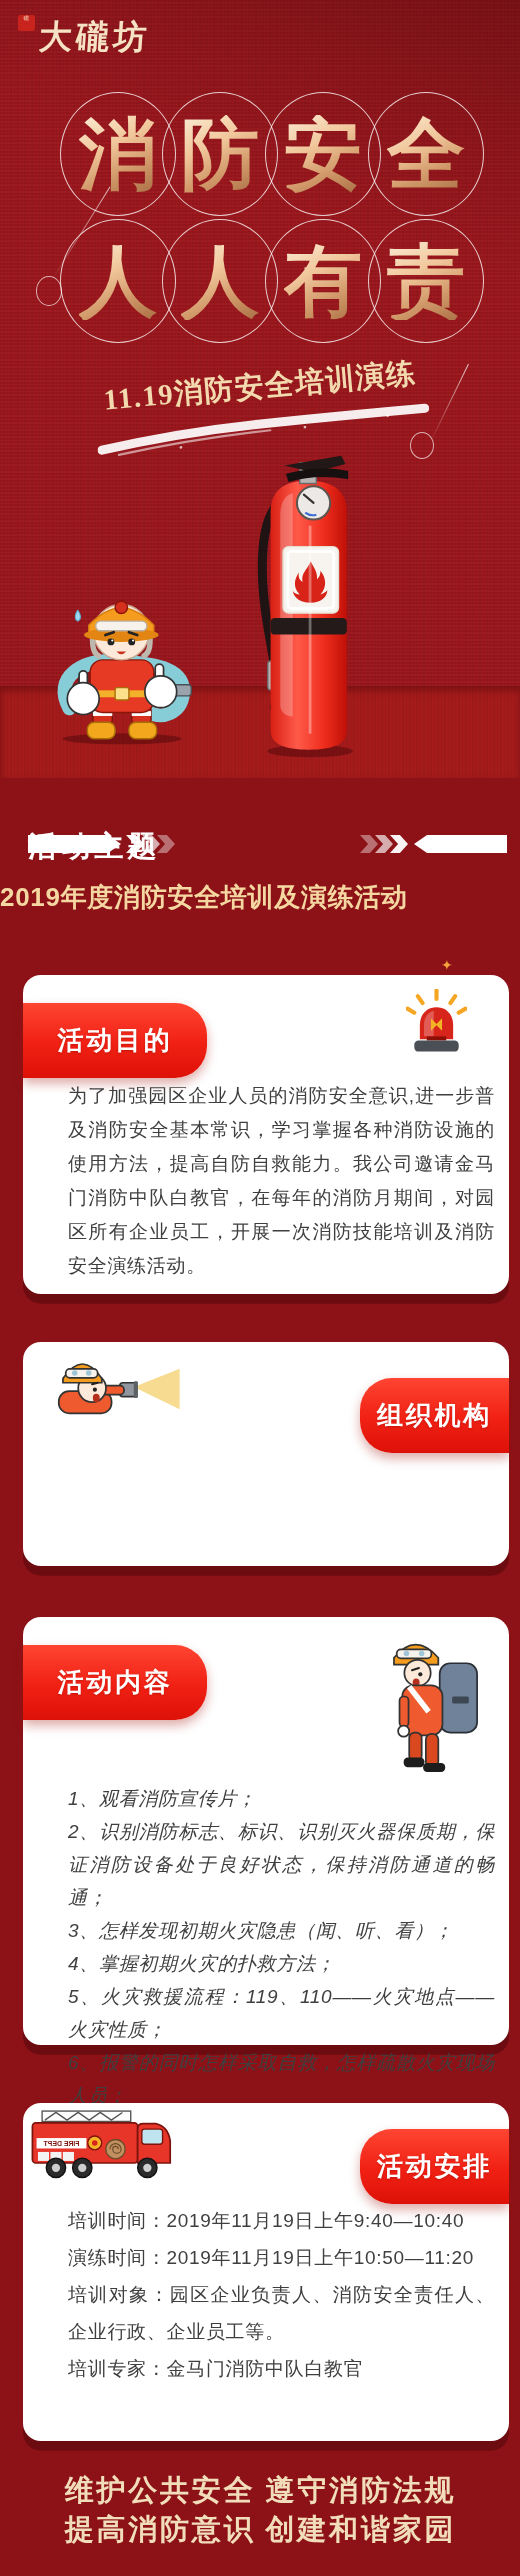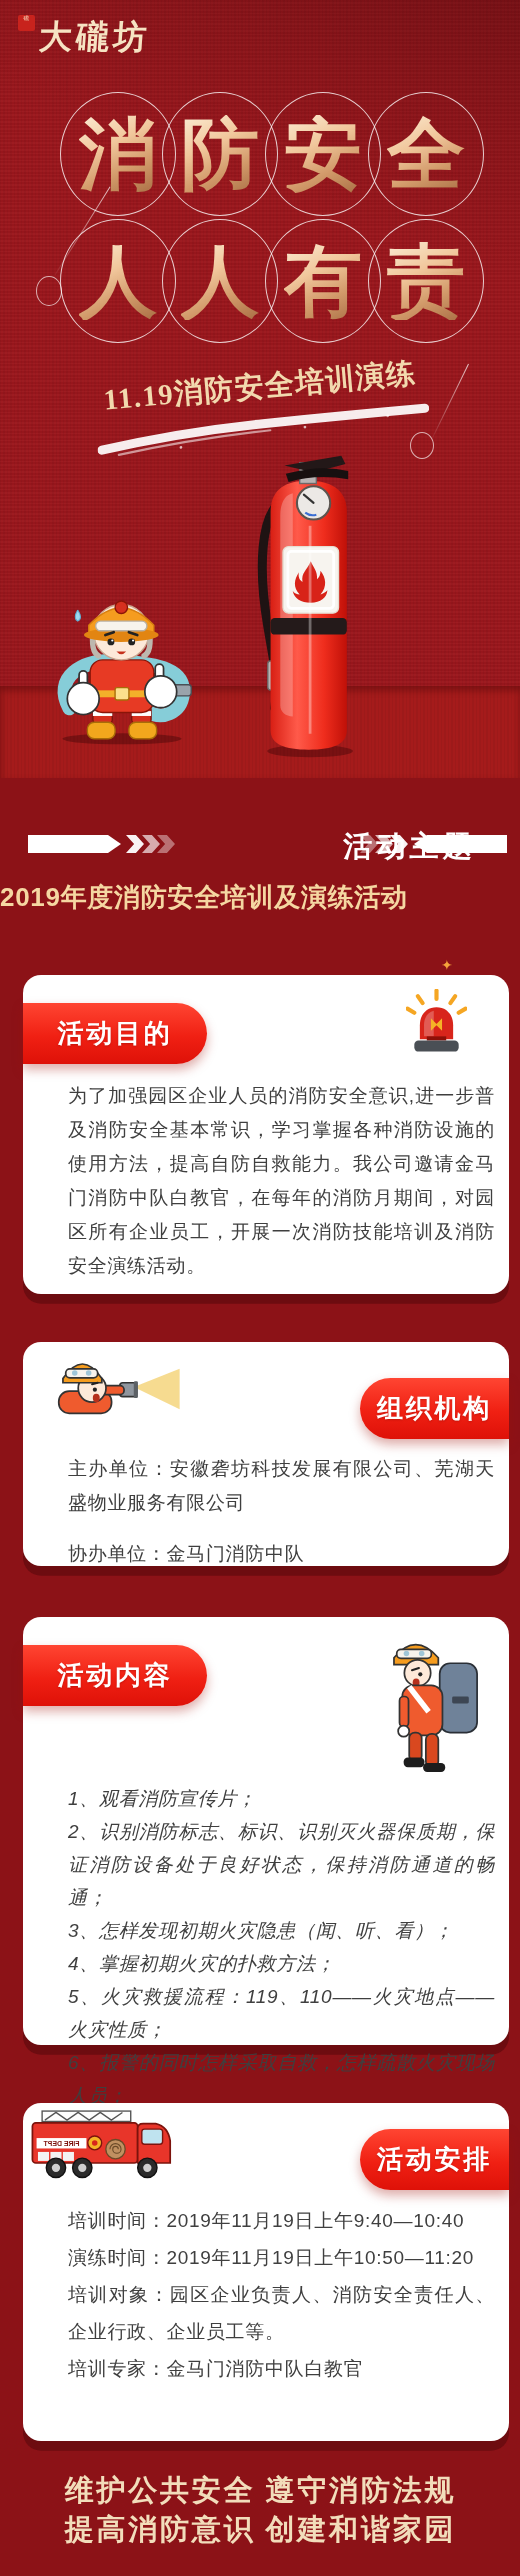--- a/index.html
+++ b/index.html
@@ -32,29 +32,29 @@
   .chalk{position:absolute;left:97px;top:411px;transform:rotate(-3deg);}
   .decor-circle{position:absolute;border:1.4px solid rgba(255,255,255,.65);border-radius:50%;}
   .decor-line{position:absolute;width:1.4px;background:linear-gradient(rgba(255,255,255,.75),rgba(255,255,255,.05));}
   .illu{position:absolute;}
   
   .bar{position:absolute;top:835px;height:18px;background:#fff;}
   .bar-left{left:28px;width:93px;clip-path:polygon(0 0,86% 0,100% 50%,86% 100%,0 100%);}
   .bar-right{left:414px;width:93px;clip-path:polygon(14% 0,100% 0,100% 100%,14% 100%,0 50%);}
   .chev{position:absolute;top:835px;width:18px;height:18px;background:#fff;
         clip-path:polygon(0 0,55% 0,100% 50%,55% 100%,0 100%,45% 50%);}
-  .theme-label{position:absolute;top:827px;left:0;width:476px;text-align:right;color:#fff;
-        font-size:29px;font-weight:bold;letter-spacing:4.2px;}
+  .theme-label{position:absolute;top:827px;left:0;width:476px;text-align:left;color:#fff;
+        font-size:29px;font-weight:bold;letter-spacing:4.2px;padding-left:28px;}
   .theme-title{position:absolute;top:880px;left:0;width:521px;color:#f5d7a2;
         font-size:26px;font-weight:bold;letter-spacing:0.7px;}
   .sparkle{position:absolute;left:441px;top:957px;color:#f5a33c;font-size:14px;}
   
   .card{position:absolute;left:23px;width:486px;background:#ffffff;border-radius:18px;
         box-shadow:0 9.7px 0 rgba(84,7,11,.55);}
-  .badge{position:absolute;height:61px;display:flex;align-items:center;justify-content:center;
+  .badge{position:absolute;height:75px;display:flex;align-items:center;justify-content:center;
         color:#fff;font-size:26px;font-weight:bold;letter-spacing:2.8px;
         background:linear-gradient(180deg,#ff4532 0%,#f02013 55%,#de1108 100%);
         text-shadow:0 1.4px 2.1px rgba(130,10,5,.35);}
   .badge-left{left:0;width:184px;border-radius:0 32px 32px 0;box-shadow:0 5.6px 11px rgba(160,18,10,.35);}
   .badge-right{right:0;width:149px;border-radius:32px 0 0 32px;box-shadow:0 5.6px 11px rgba(160,18,10,.35);}
   .card-text{position:absolute;left:45px;width:427px;color:#3f3f3f;font-size:19px;
         text-align:justify;letter-spacing:0.7px;}
   .p-lines{line-height:34px;}
   .list div{line-height:33px;font-style:italic;}
   .sched div{line-height:37px;}
@@ -220,24 +220,20 @@
       <circle cx="52" cy="58" r="20" fill="#fde9d9" stroke="#333" stroke-width="2.5"></circle>
       <path d="M10,44 Q38,2 66,44 L66,50 L10,50 Z" fill="#f59c1f" stroke="#333" stroke-width="2.5"></path>
       <rect x="14" y="30" width="46" height="13" rx="6" fill="#f7f3ec" stroke="#333" stroke-width="2.5"></rect>
       <circle cx="27" cy="36" r="4" fill="#9fc6d8"></circle>
         <circle cx="47" cy="36" r="4" fill="#9fc6d8"></circle>
       <path d="M52,52 L60,50" stroke="#222" stroke-width="3" stroke-linecap="round"></path>
       <circle cx="56" cy="60" r="3" fill="#222"></circle>
       <ellipse cx="58" cy="72" rx="5" ry="6" fill="#b5301c"></ellipse>
     </svg>
     <div class="badge badge-right" style="top:36px">组织机构</div>
-    <div class="card-text" style="top:110px">
-      <div class="org-host">主办单位：安徽砻坊科技发展有限公司、芜湖天盛物业服务有限公司</div>
-      <div class="org-co">协办单位：金马门消防中队</div>
-    </div>
   </div>
 
   <div class="card" style="top:1617px;height:428px">
     <div class="badge badge-left" style="top:28px">活动内容</div>
     <svg style="position:absolute;left:361px;top:12.5px" width="101" height="142" viewBox="0 0 145 205">
       <rect x="80" y="48" width="54" height="100" rx="15" fill="#6f8299" stroke="#2a2f36" stroke-width="2.5"></rect>
       <rect x="98" y="96" width="24" height="10" rx="2" fill="#3d4653"></rect>
       <path d="M14,40 Q45,2 78,40 L78,50 L14,50 Z" fill="#f59c1f" stroke="#333" stroke-width="2.5"></path>
       <rect x="18" y="28" width="50" height="13" rx="6" fill="#f7f3ec" stroke="#333" stroke-width="2.5"></rect>
       <circle cx="32" cy="34" r="4" fill="#9fc6d8"></circle>

